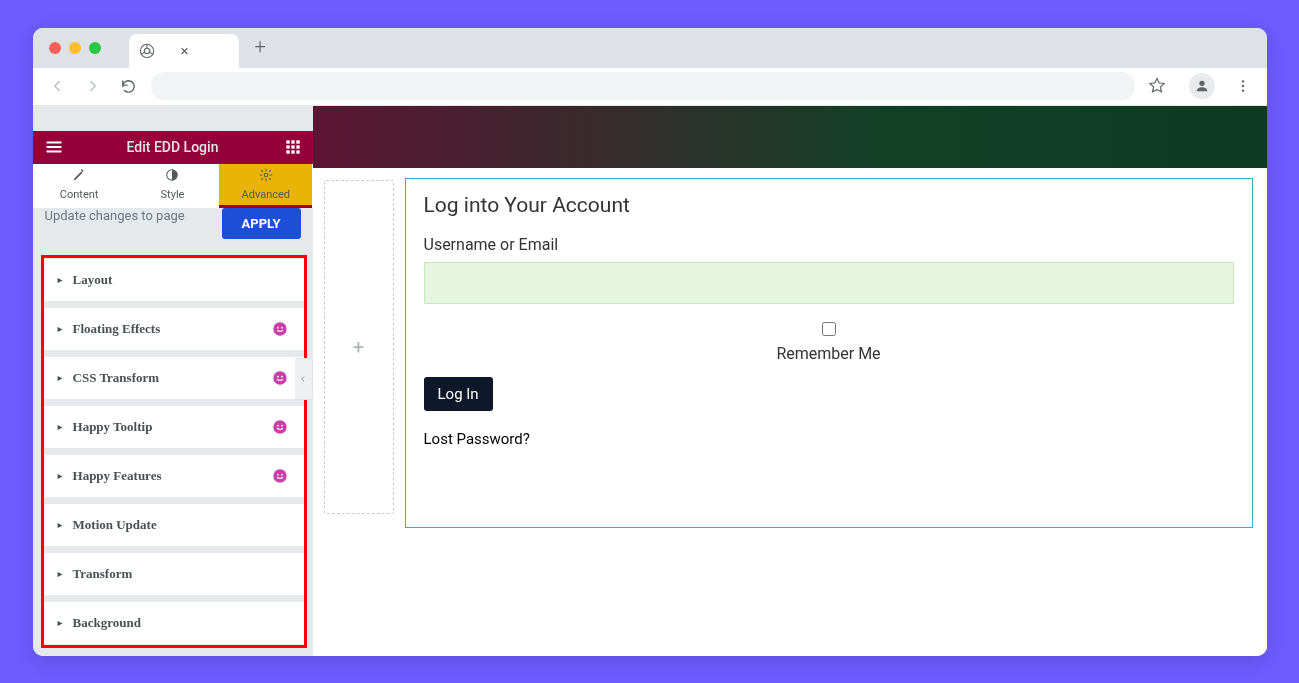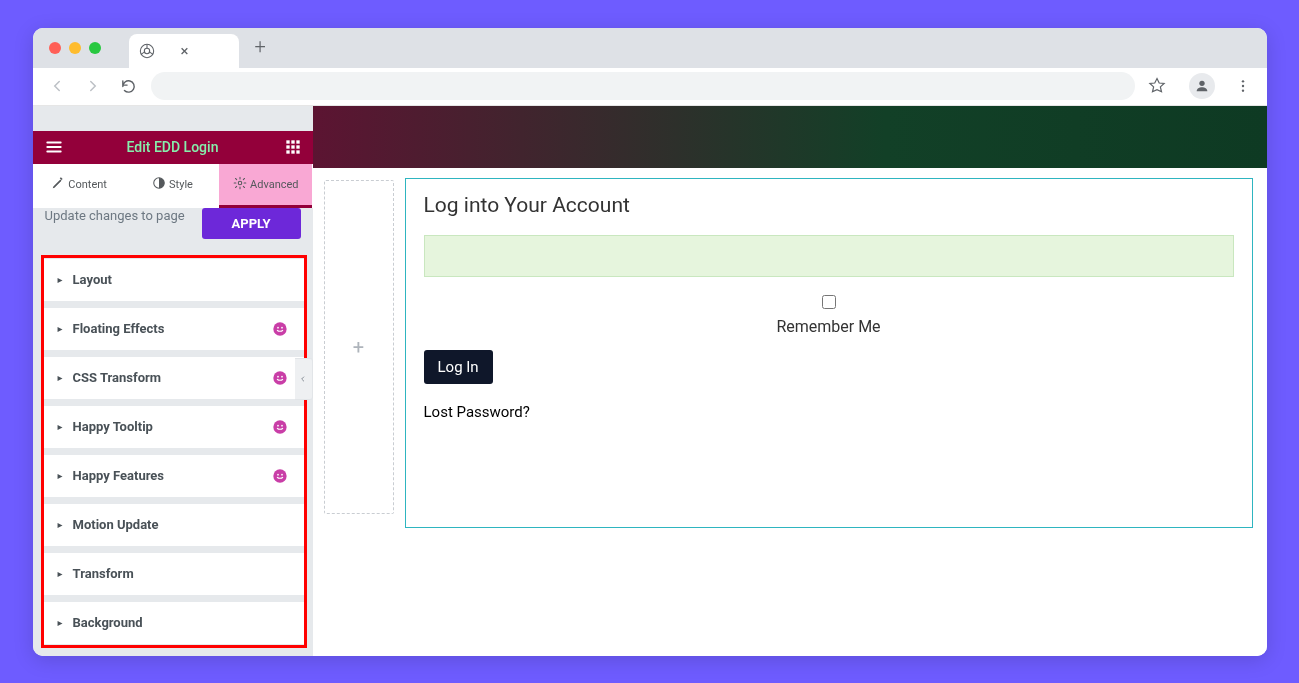--- a/index.html
+++ b/index.html
@@ -25,40 +25,40 @@
 .addr-input { flex:1; height:28px; background:#f1f3f4; border:none; border-radius:14px; padding:0 14px; font-size:14px; }
 .star-ico { color:#5f6368; margin-left:auto; margin-right:4px; }
 .avatar { width:26px; height:26px; border-radius:50%; background:#e8eaed; display:flex; align-items:center; justify-content:center; color:#5f6368; margin:0 6px; }
 .kebab { color:#5f6368; padding:0 6px; }
 
 
 .app { flex:1; display:flex; min-height:0; }
 
 
 .sidebar { width:280px; background:#e6e9ec; display:flex; flex-direction:column; }
-.sb-header { height:40px; background:#93003a; color:#86efac; display:flex; align-items:center; justify-content:space-between; padding:0 12px;margin-top:25px; }
+.sb-header { height:40px; background:#93003a; color:#e5e5e5; display:flex; align-items:center; justify-content:space-between; padding:0 12px;margin-top:25px; }
 .sb-title { font-size:14px; font-weight:500; position:absolute; left:50%; transform:translateX(-50%); }
 .sb-header-inner { position:relative; width:100%; height:100%; display:flex; align-items:center; justify-content:space-between; }
 .hamb, .grid-ico { display:flex; align-items:center; justify-content:center; cursor:pointer; }
 
 .sb-tabs { height:54px; background:#fff; display:flex; }
-.sb-tab { flex:1; display:flex; align-items:center; justify-content:center; gap:3px; cursor:pointer; border-bottom:3px solid transparent; }
-.sb-tab.active { background:#f9a8d4; border-bottom-color:#93003a; }
+.sb-tab { flex:1; display:flex; flex-direction:column; align-items:center; justify-content:center; gap:3px; cursor:pointer; border-bottom:3px solid transparent; }
+.sb-tab.active { background:#eab308; border-bottom-color:#93003a; }
 .sb-tab-ico { color:#55595c; font-size:14px; }
 .sb-tab-label { font-size:11px; color:#55595c; }
 
 .sb-update { height:56px; background:#e6e9ec; display:flex; align-items:flex-start; justify-content:space-between; padding:0 12px; }
 .sb-update-text { font-size:13px; color:#6d7882; }
-.apply-btn { background:#6d28d9; color:#fff; border:none; border-radius:3px; padding:8px 30px; font-size:13px; font-weight:700; cursor:pointer; }
+.apply-btn { background:#1d4ed8; color:#fff; border:none; border-radius:3px; padding:8px 20px; font-size:13px; font-weight:700; cursor:pointer; }
 
 .sections-wrap { border:3px solid #ff0000; margin:0 6px 8px 8px; padding:1px 0; }
 .section { background:#fff; height:42px; display:flex; align-items:center; padding:0 16px 0 14px; cursor:pointer; margin-bottom:7px; gap:10px; }
 .section:last-child { margin-bottom:0; }
 .section .caret { font-size:10px; color:#495157; }
-.section .label { font-size:13px; font-weight:700; color:#495157; flex:1; }
+.section .label { font-size:13px; font-weight:700; color:#495157; flex:1;font-family:Liberation Serif, serif; }
 .section .badge { width:16px; height:16px; }
 .section .badge svg { width:16px; height:16px; }
 
 
 .main { flex:1; position:relative; display:flex; flex-direction:column; min-width:0; }
 .banner { height:62px; background:linear-gradient(90deg,#5c1432 0%,#124027 60%,#0e3a23 100%); }
 .content { flex:1; background:#fff; display:flex; padding:0 0 0 0; position:relative; }
 
 .drop-col { width:92px; display:flex; flex-direction:column; align-items:center; padding:12px 10px 12px 10px; position:relative; }
 .drop-area { width:70px; height:334px; border:1px dashed #c9cdd2; border-radius:2px; display:flex; align-items:center; justify-content:center; color:#aeb4bb; font-size:20px; }
@@ -263,20 +263,21 @@
           </div>
           <div class="drop-col">
             <div class="drop-area">
               <span>+</span>
             </div>
           </div>
 
           <div class="login-box">
             <div class="login-title">Log into Your Account</div>
             <div class="form-group">
+              <label class="form-label">Username or Email</label>
               <input class="form-input" type="text" style="">
             </div>
             <div class="remember-row">
               <input type="checkbox" style="">
               <span>Remember Me</span>
             </div>
             <button class="login-btn">Log In</button><br>
             <a href="#" class="lost-link">Lost Password?</a>
           </div>
         </div>

